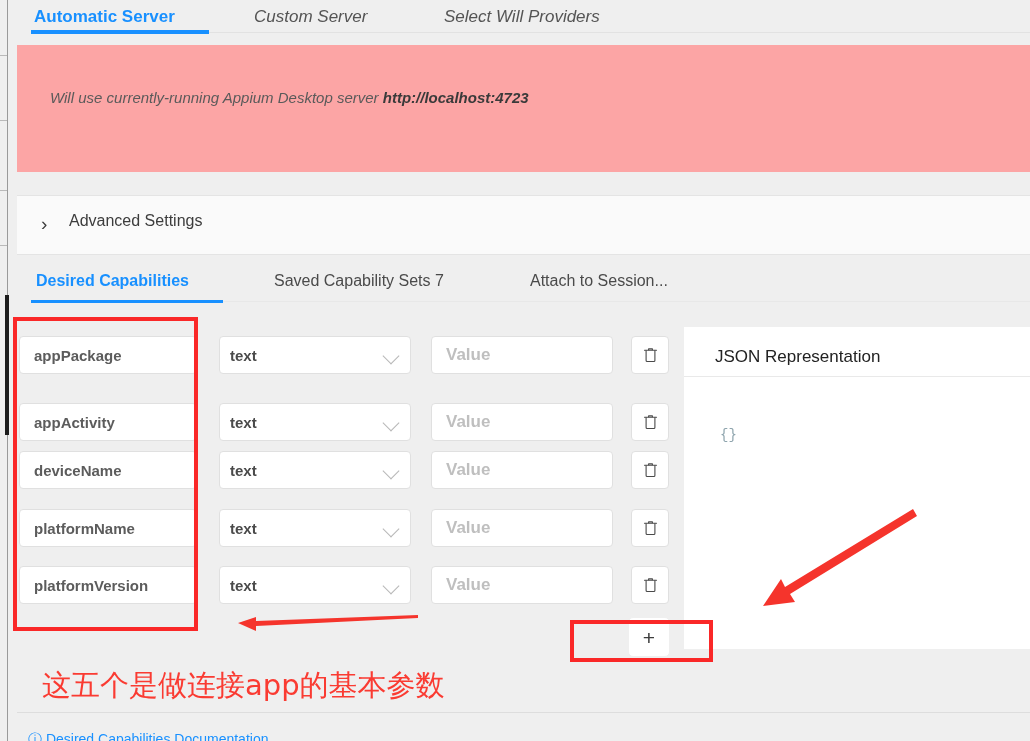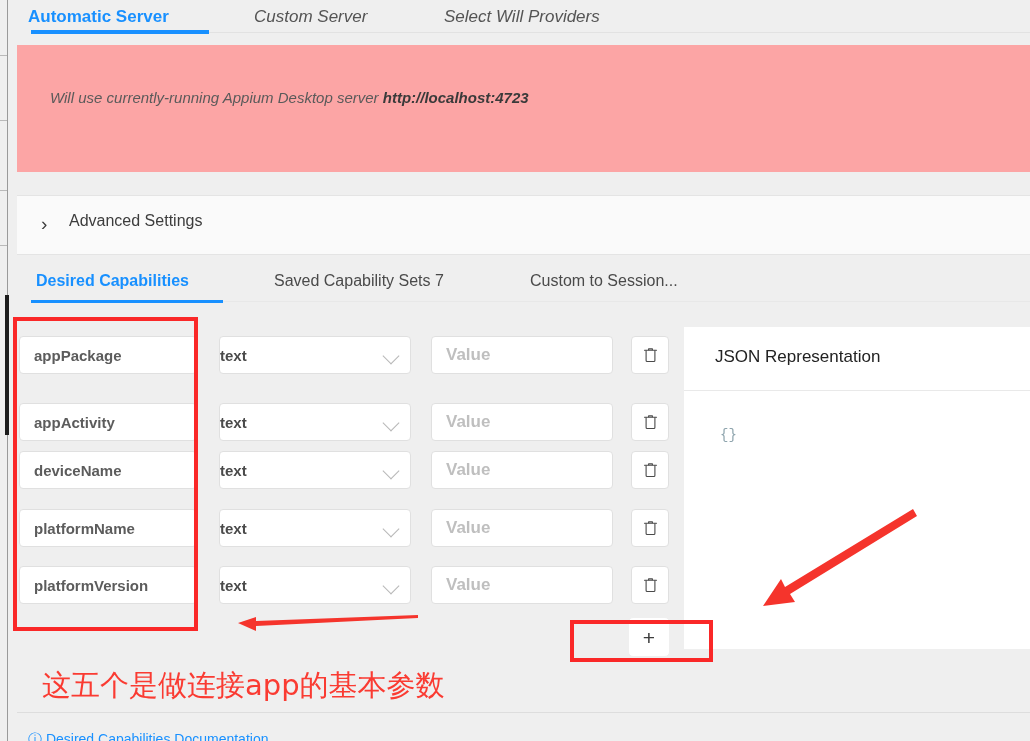--- a/index.html
+++ b/index.html
@@ -40,21 +40,21 @@
     background: #efefef;
   }
   .tab1 {
     position: absolute; top: 0; height: 33px;
     display: flex; align-items: center;
     font-size: 17px; color: #545454;
     white-space: nowrap;
   }
   .tab1.active { color: #1890ff; font-weight: bold; }
   .tab1.italic { font-style: italic; }
-  #tab-automatic { left: 14px; }
+  #tab-automatic { left: 20px; }
   #tab-custom { left: 240px; font-style: italic; }
   #tab-cloud { left: 430px; }
   .tab1-underline {
     position: absolute; left: 17px; top: 30px;
     width: 178px; height: 4px; background: #1890ff;
   }
   .tab1-railline {
     position: absolute; left: 195px; top: 32px;
     width: 835px; height: 1px; background: #e2e2e2;
   }
@@ -122,21 +122,21 @@
     position: absolute; top: 0; height: 38px;
     background: #ffffff;
     border: 1px solid #e0e0e0;
     border-radius: 4px;
     box-sizing: border-box;
     display: flex; align-items: center; font-weight: bold;
   }
   .fld-name { left: 19px; width: 178px; }
   .fld-name .txt { padding-left: 14px; font-size: 15px; color: #5c5c5c; }
   .fld-type { left: 219px; width: 192px; }
-  .fld-type .txt { padding-left: 0; font-size: 15px; color: #4a4a4a; }
+  .fld-type .txt { padding-left: 10px; font-size: 15px; color: #4a4a4a; }
   .chev-down {
     position: absolute; right: 13px; top: 13px;
     width: 11px; height: 11px;
     border-right: 1.6px solid #b7b7b7;
     border-bottom: 1.6px solid #b7b7b7;
     transform: rotate(45deg);
   }
   .fld-value { left: 431px; width: 182px; }
   .fld-value .txt { padding-left: 14px; font-size: 17px; color: #bfbfbf; }
   .btn-trash {
@@ -163,21 +163,21 @@
   }
 
   
   .json-panel {
     position: absolute; left: 684px; top: 327px;
     width: 346px; height: 322px;
     background: #ffffff;
   }
   .json-head {
     position: absolute; left: 0; top: 0;
-    width: 346px; height: 64px;
+    width: 346px; height: 50px;
     border-bottom: 1px solid #e9e9e9;
     box-sizing: border-box;
   }
   .json-title {
     position: absolute; left: 31px; top: 20px;
     font-size: 17px; color: #222222;
   }
   .json-body {
     position: absolute; left: 36px; top: 100px;
     font-size: 14px; color: #8ea4ad;
@@ -257,21 +257,21 @@
   </div>
 
   <div class="tabbar2">
     <div class="tab2 active" id="tab-desired">
       <span>Desired Capabilities</span>
     </div>
     <div class="tab2" id="tab-saved">
       <span>Saved Capability Sets 7</span>
     </div>
     <div class="tab2" id="tab-attach">
-      <span>Custom to Session...</span>
+      <span>Attach to Session...</span>
     </div>
     <div class="tab2-underline"></div>
     <div class="tab2-railline"></div>
   </div>
 
   <div class="cap-area">
 
     <div class="cap-row" style="top:32px">
       <div class="fld fld-name">
         <span class="txt">appPackage</span>

